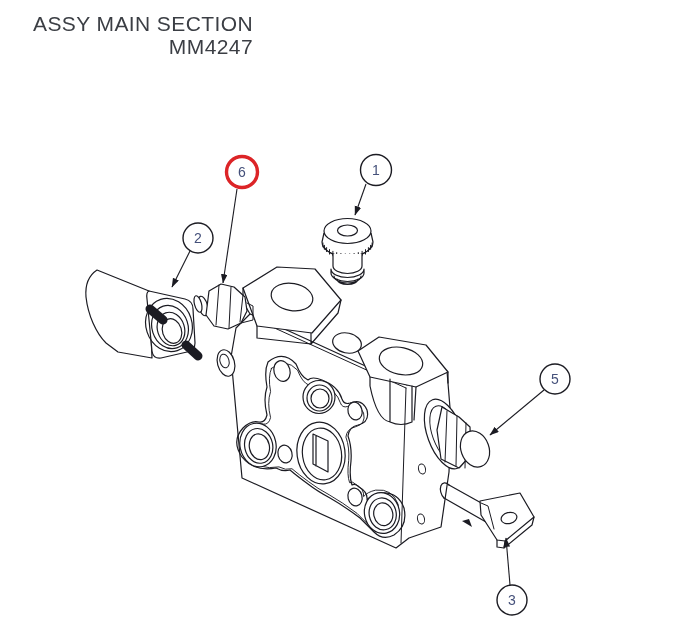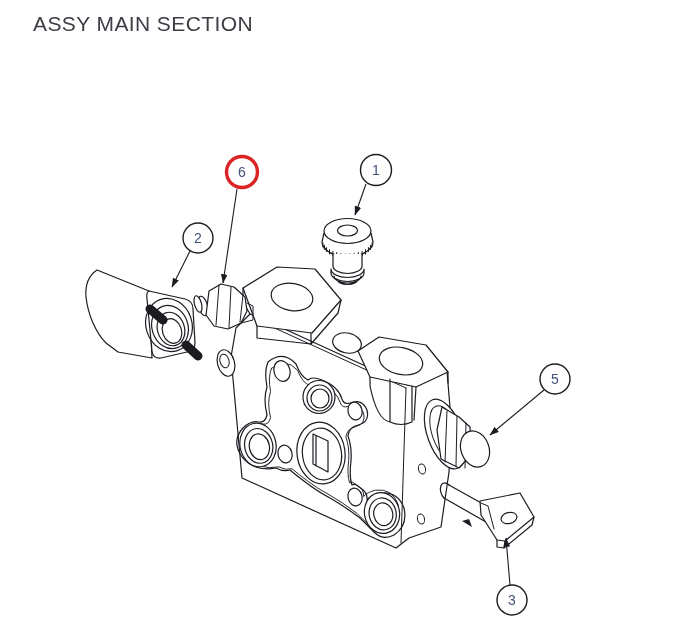--- a/index.html
+++ b/index.html
@@ -17,20 +17,21 @@
   .balloon.hl{stroke:var(--highlight_ring,#dc2427);stroke-width:3.4;}
   .bnum{fill:var(--callout_number,#44507a);font-family:"Liberation Sans",sans-serif;font-size:14px;text-anchor:middle;}
 </style>
 </head>
 <body>
 
 <div id="stage">
 
   <div id="title-block">
     <div>ASSY MAIN SECTION</div>
+    <div>MM4247</div>
   </div>
 
   <svg width="678" height="636" viewBox="0 0 678 636">
     <defs>
       <marker id="arrow" orient="auto" markerWidth="11" markerHeight="9" refX="8" refY="3">
         <path d="M0,0 L8.5,3 L0,6 Z" class="blk"></path>
       </marker>
     </defs>
 
     <g>

